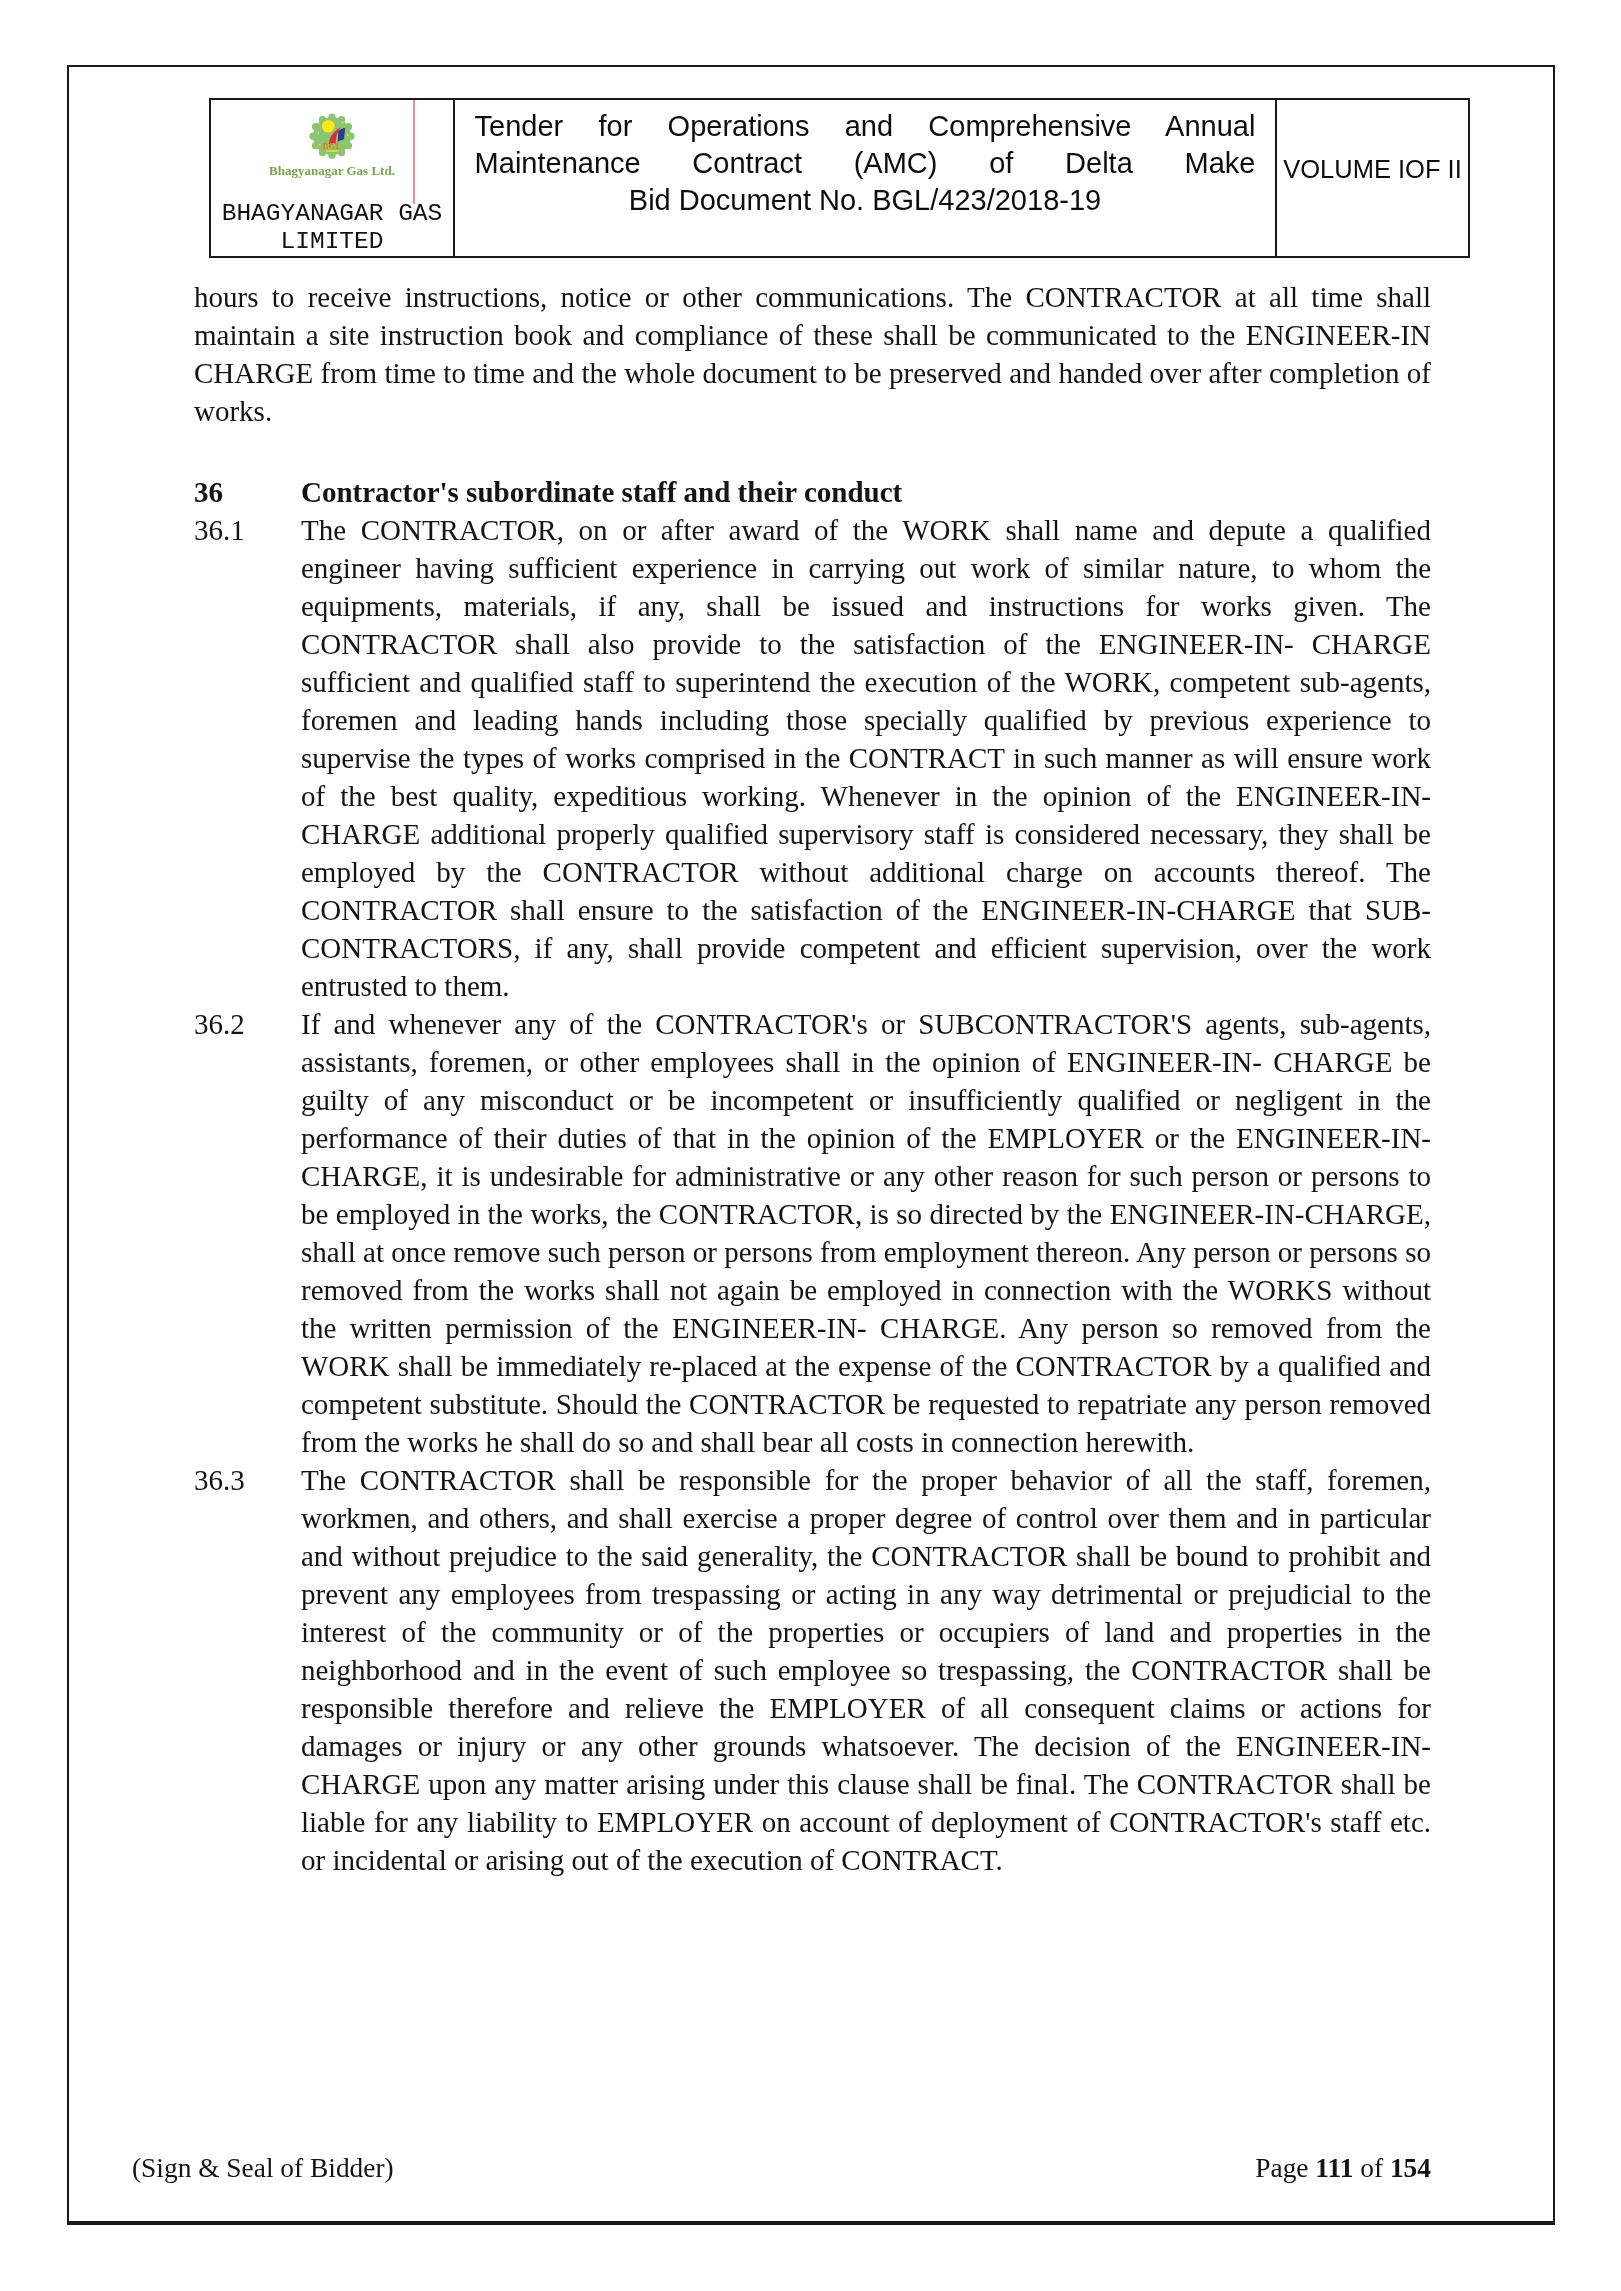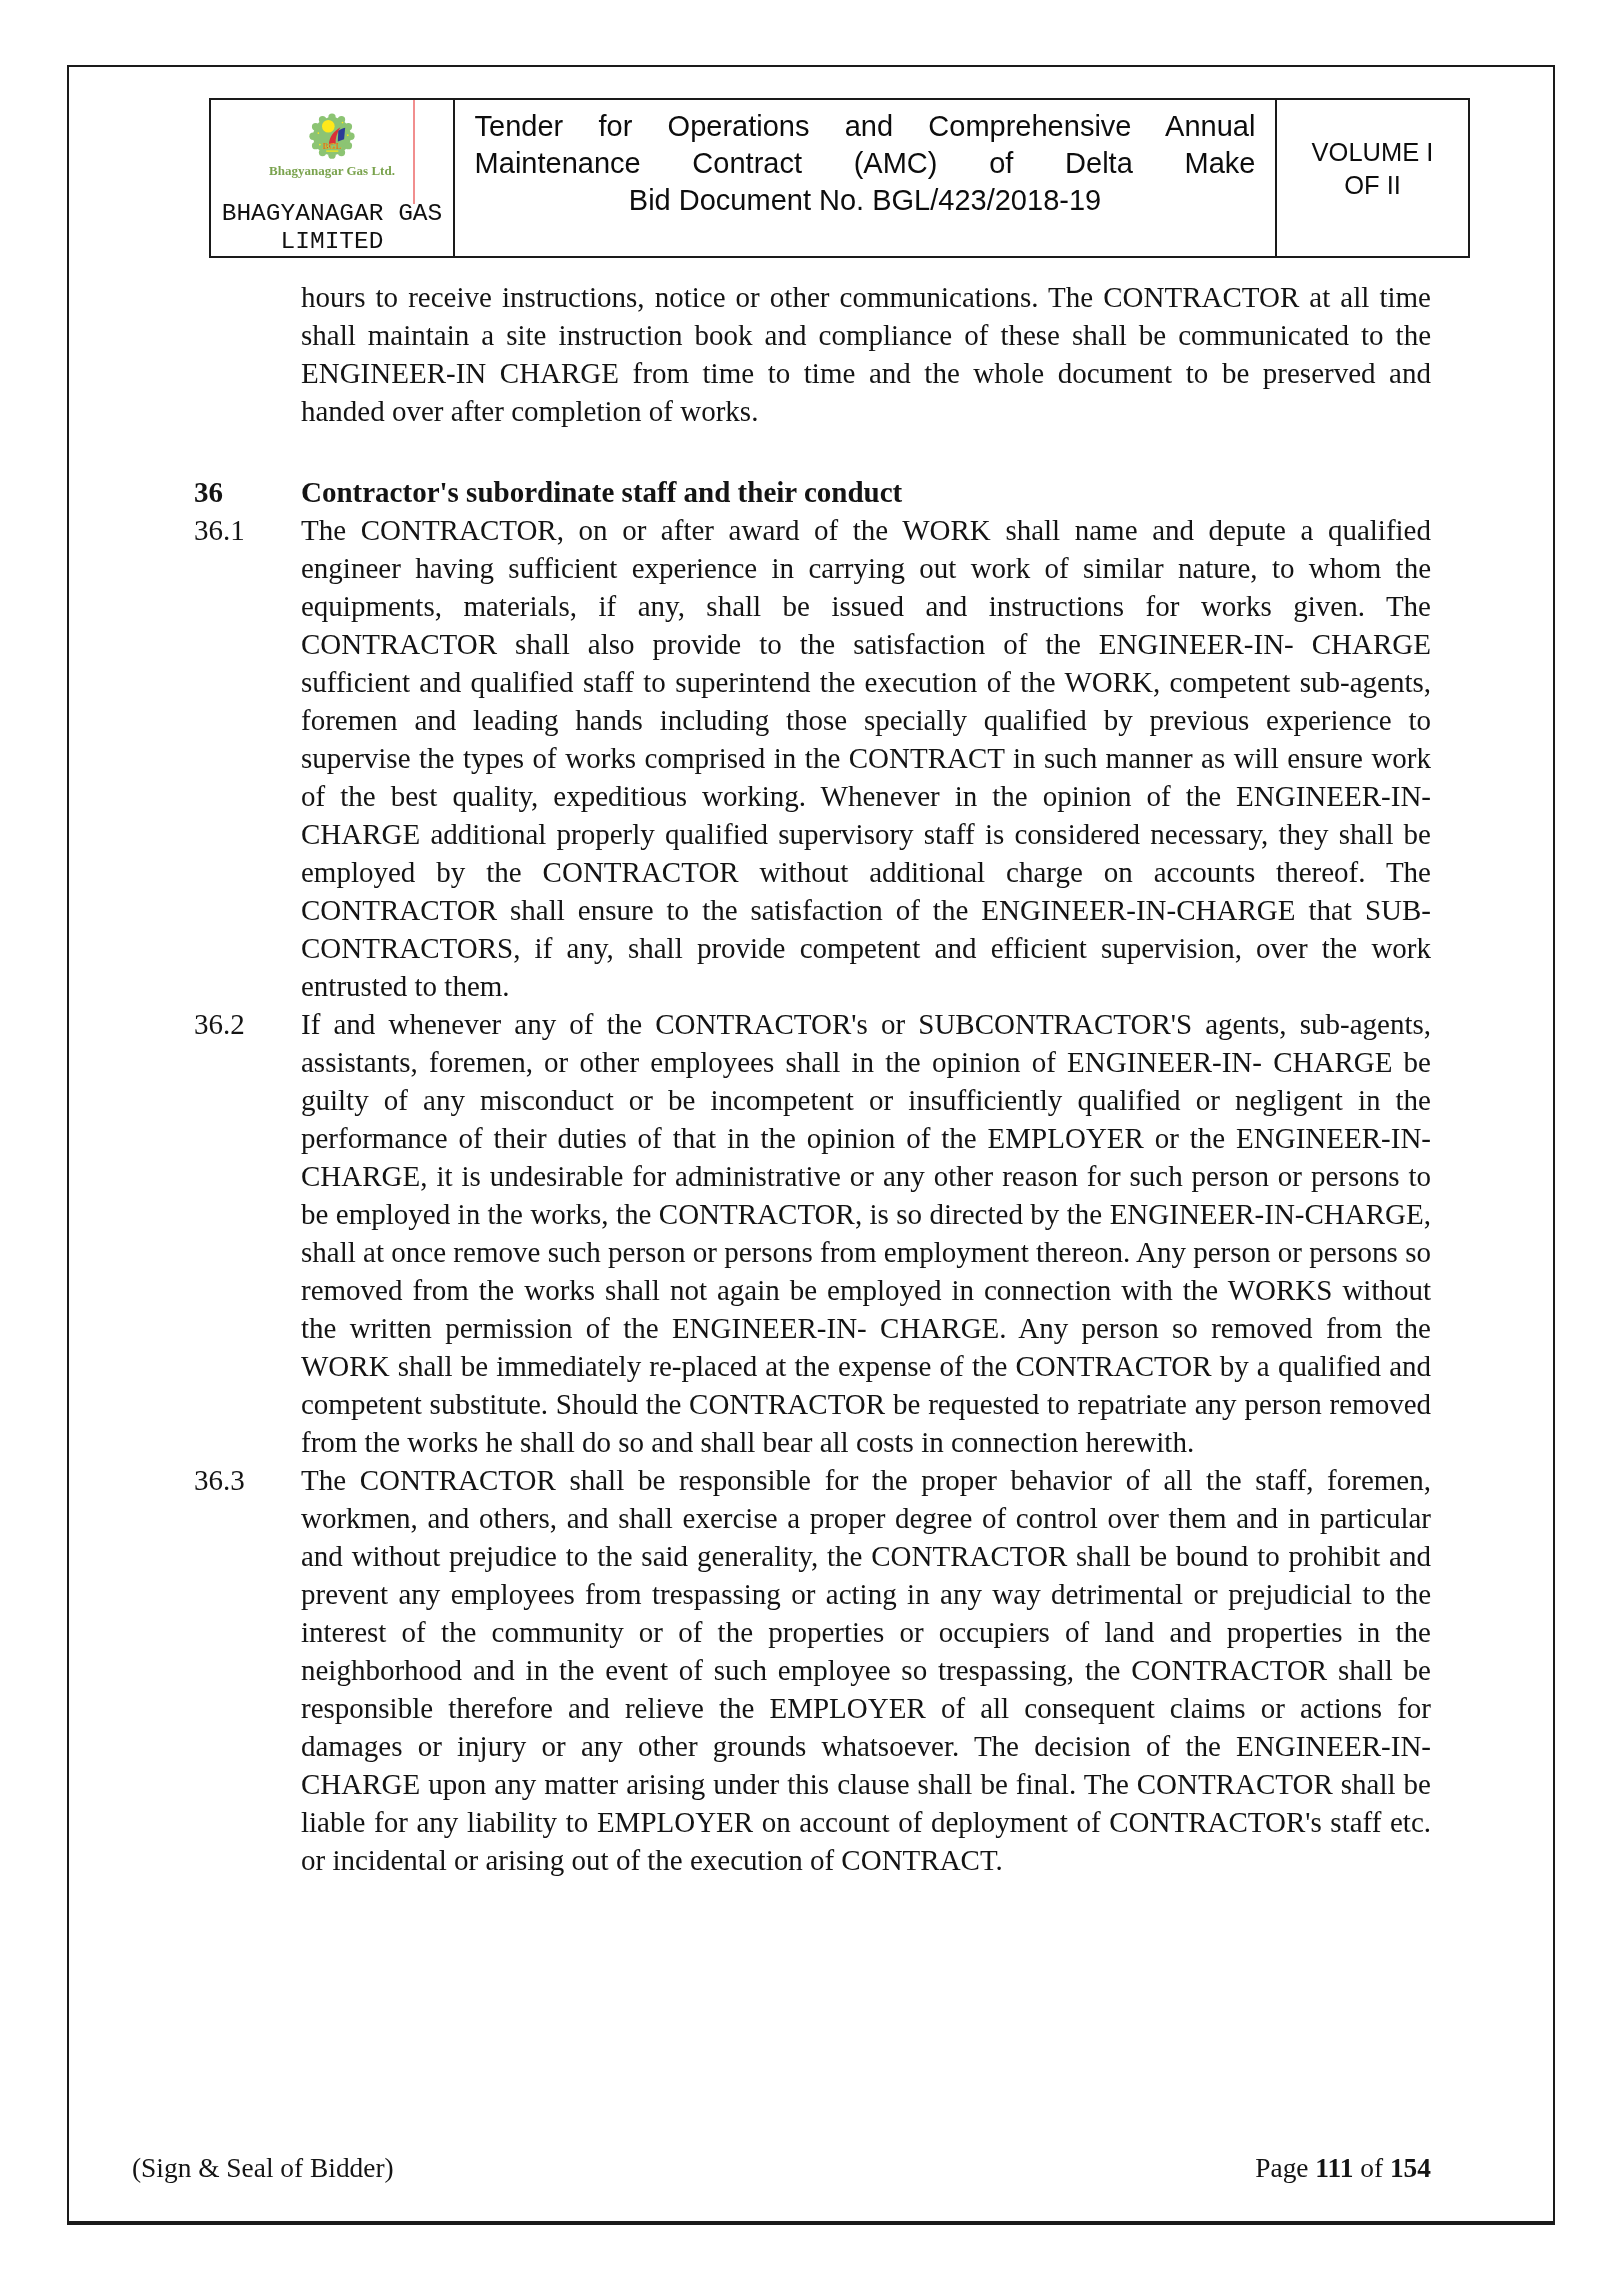--- a/index.html
+++ b/index.html
@@ -63,35 +63,34 @@
     padding:7.8px 19.6px 0 19.6px;
     font-family:"Liberation Sans", sans-serif;
     font-size:29px;line-height:37px;
     color:#0d0d0d;
   }
   .title-line-justify{text-align:justify;text-align-last:justify;}
   .title-line-left{text-align:left;}
   .title-line-center{text-align:center;}
   .volume-cell{
     width:191px;
-    display:flex;flex-direction:column;justify-content:center;align-items:center;
+    display:flex;flex-direction:row;justify-content:center;align-items:center;
     font-family:"Liberation Sans", sans-serif;
     font-size:25.5px;line-height:33px;
     color:#0d0d0d;
     padding-bottom:17.6px;
   }
   
   .body-col{
     position:absolute;left:194px;top:278px;
     width:1237px;
     font-size:29px;line-height:38px;
     color:#141414;
   }
   .intro-para{
-    margin-left:107px;
     text-align:justify;
   }
   .sec-heading{
     display:flex;
     margin-top:43px;
     font-weight:bold;
   }
   .sec-row{display:flex;}
   .sec-num{
     width:107px;flex:0 0 107px;

